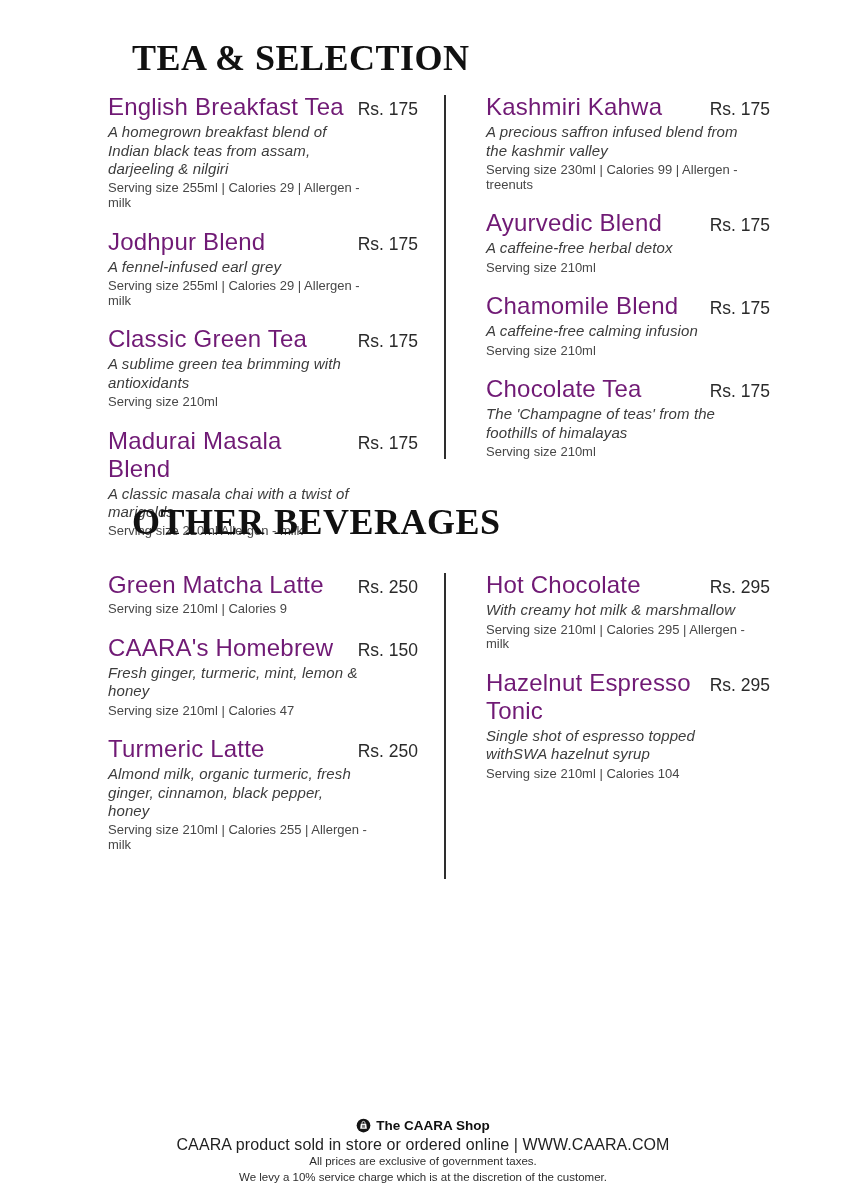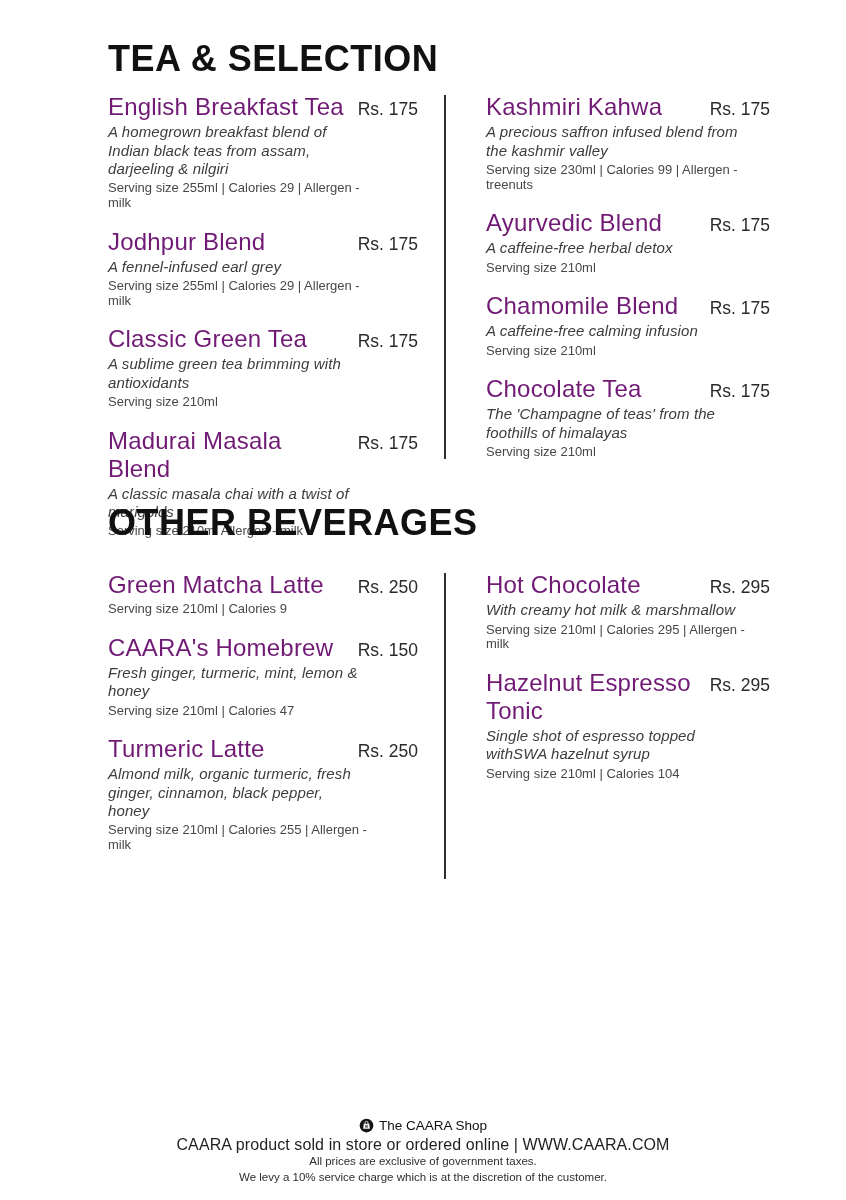--- a/index.html
+++ b/index.html
@@ -9,23 +9,23 @@
   .page {
     position:relative; width:846px; height:1200px; margin:0 auto;
     background:#ffffff; color:#1c1c1c; overflow:hidden;
   }
 
   .section { position:absolute; left:108px; width:662px; }
   .section-tea { top:38px; }
   .section-bev { top:502px; }
 
   .section-title {
-    font-family:Liberation Sans, sans-serif;
+    font-family:Liberation Serif, serif;
     font-size:36px; font-weight:800; letter-spacing:0.5px;
-    color:#111111; line-height:1.15;
+    color:#111111; line-height:1.15;margin-left:24px;
   }
   .section-tea .section-title { margin-bottom:14px; }
   .section-bev .section-title { margin-bottom:28px; }
 
   .cols { position:relative; display:flex; align-items:flex-start; }
   .col-left  { width:336px; padding-right:26px; }
   .col-right { flex:1; padding-left:6px;margin-left:36px; }
 
   .divider {
     position:absolute; left:336px; top:2px; width:1.6px;
@@ -41,21 +41,21 @@
   .item-desc  {
     font-style:italic; font-size:15px; line-height:1.22; color:#3c3c3c;
     max-width:258px; margin-top:2px; letter-spacing:0.1px;
   }
   .item-desc:empty { display:none; }
   .item-meta  { font-size:13px; line-height:1.13; color:#474747; max-width:262px; margin-top:3px; }
 
   .footer { position:absolute; left:0; right:0; top:1118px; text-align:center; }
   .footer-brand {
     display:flex; justify-content:center; align-items:center; gap:5px;
-    font-size:13.5px; font-weight:normal; color:#101010;
+    font-size:13.5px; font-weight:bold; color:#101010;
   }
   .footer-brand svg { display:block; }
   .footer-line  { font-size:16px; color:#1f1f1f; margin-top:3px; letter-spacing:0.1px; }
   .footer-notes { font-size:11.5px; color:#2e2e2e; line-height:1.35; }
 </style>
 </head>
 <body>
 
 <div class="page">
 

